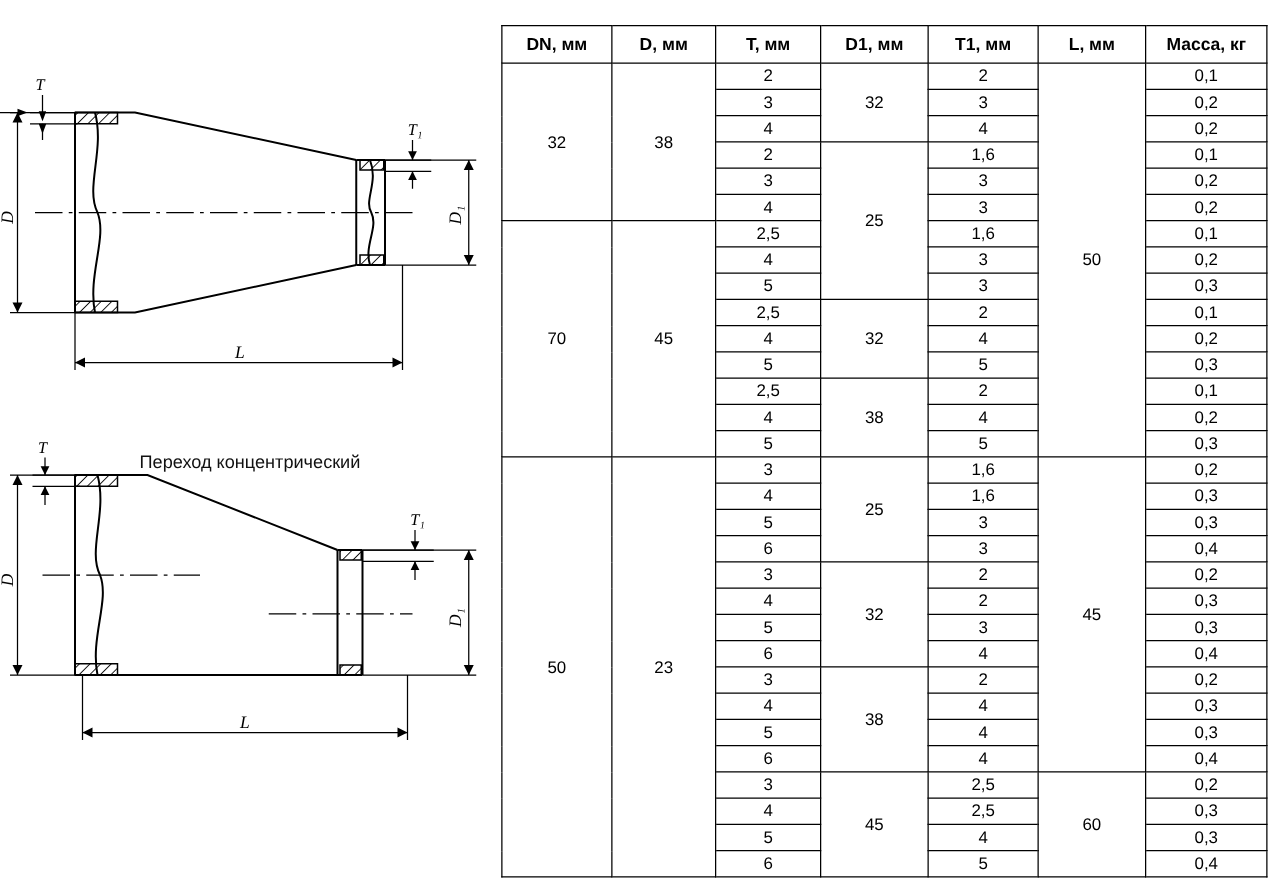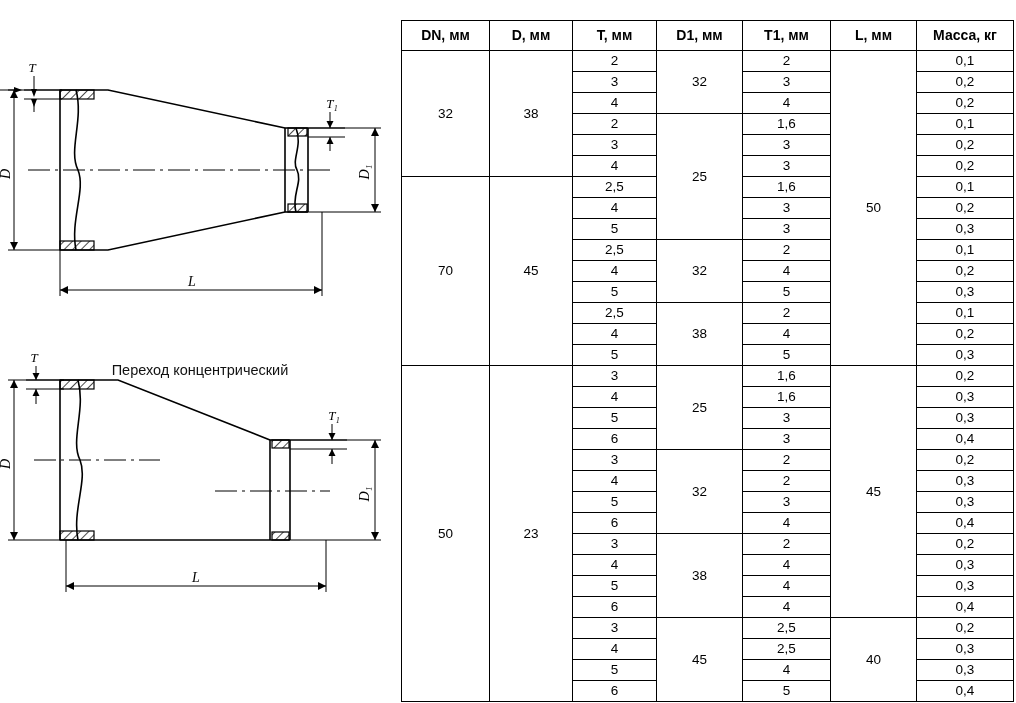--- a/index.html
+++ b/index.html
@@ -440,21 +440,21 @@
           </tr>
           <tr>
             <td>6</td>
             <td>4</td>
             <td>0,4</td>
           </tr>
           <tr>
             <td>3</td>
             <td rowspan="4">45</td>
             <td>2,5</td>
-            <td rowspan="4">40</td>
+            <td rowspan="4">60</td>
             <td>0,2</td>
           </tr>
           <tr>
             <td>4</td>
             <td>2,5</td>
             <td>0,3</td>
           </tr>
           <tr>
             <td>5</td>
             <td>4</td>

